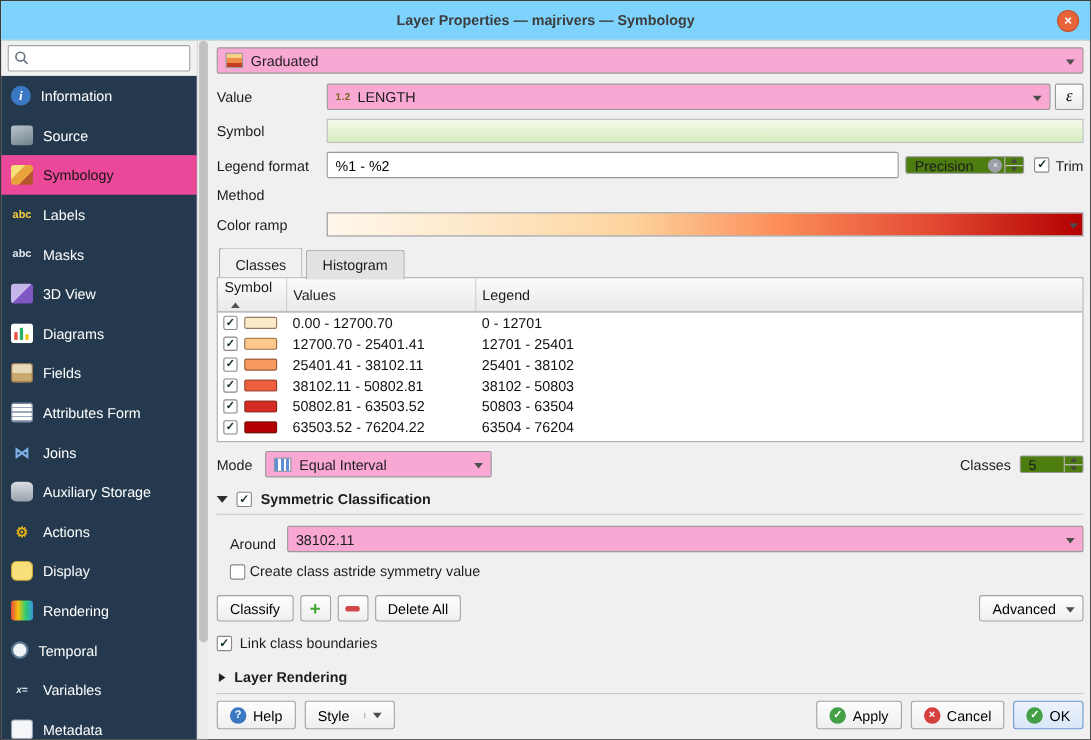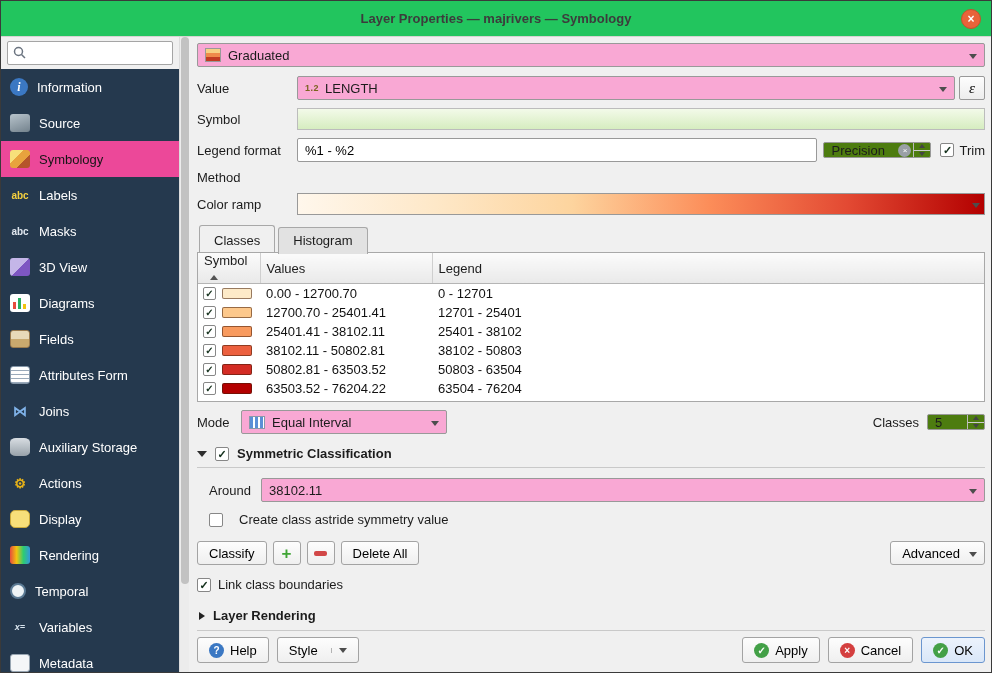--- a/index.html
+++ b/index.html
@@ -1,20 +1,20 @@
 <!DOCTYPE html>
 <html><head>
 <meta charset="utf-8">
 <style>
   * { margin:0; padding:0; box-sizing:border-box; }
   html,body { background:#888; font-family:"Liberation Sans",sans-serif; }
   .window{ width:992px; height:673px; position:relative; background:#f0f0f0;
            border:1px solid #3a3a3a; overflow:hidden; font-size:13px; color:#1c1c1c;}
   
-  .titlebar{ height:36px; background:#22c55e; border-bottom:1px solid #d6d4d2;
+  .titlebar{ height:36px; background:#7dd3fc; border-bottom:1px solid #d6d4d2;
              display:flex; align-items:center; justify-content:center; position:relative;}
   .title{ font-weight:bold; color:#3c3c3c; }
   .close{ position:absolute; right:10px; top:8px; width:20px; height:20px; border-radius:50%;
           background:#e8633a; border:1px solid #c4512c; color:#fff; font-size:12px; font-weight:bold;
           display:flex; align-items:center; justify-content:center; cursor:pointer;}
   
   .content{ display:flex; height:636px; }
   .leftcol{ width:178px; flex:none; display:flex; flex-direction:column; }
   .searchwrap{ height:32px; padding:4px 6px; position:relative; }
   .search{ width:100%; height:24px; border:1px solid #a5a5a5; border-radius:2px; background:#fff;
@@ -104,23 +104,23 @@
   .mode-combo{ width:206px; }
   .mode-icon{ width:16px; height:13px; flex:none; margin-right:7px; border:1px solid #8899aa;
               background:repeating-linear-gradient(90deg,#5c8fd6 0 3px,#fff 3px 5px); }
   .classes-spin{ width:58px; margin-left:8px; }
   
   .symgroup{ margin-top:10px; }
   .symtitle{ display:flex; align-items:center; gap:8px; font-weight:bold; }
   .expander{ width:0; height:0; border-left:5px solid transparent; border-right:5px solid transparent;
              border-top:6px solid #2d2d2d; cursor:pointer; }
   .symline{ height:1px; background:#c9c9c9; margin:6px 0 10px; }
-  .around-row{ display:flex; align-items:center; padding-left:12px; }
+  .around-row{ display:flex; align-items:flex-end; padding-left:12px; }
   .around-label{ width:52px; flex:none; }
-  .astride-row{ display:flex; align-items:center; gap:16px; padding-left:12px; margin-top:10px; }
+  .astride-row{ display:flex; align-items:center; gap:4px; padding-left:12px; margin-top:10px; }
   
   .btn{ height:24px; padding:0 11px; background:linear-gradient(#fdfdfd,#efefef); border:1px solid #a3a3a3;
         border-radius:3px; display:inline-flex; align-items:center; gap:6px; font:13px "Liberation Sans",sans-serif;
         cursor:pointer; white-space:nowrap;}
   .classify-row{ display:flex; align-items:center; gap:6px; margin-top:14px; }
   .iconbtn{ width:28px; padding:0; justify-content:center; }
   .plus-glyph{ color:#3fa535; font-size:17px; font-weight:bold; line-height:1; }
   .minus-glyph{ width:13px; height:5px; background:#d24848; border-radius:2px; }
   .advanced{ margin-left:auto; position:relative; padding-right:24px; }
   .link-row{ display:flex; align-items:center; gap:7px; margin-top:12px; }

